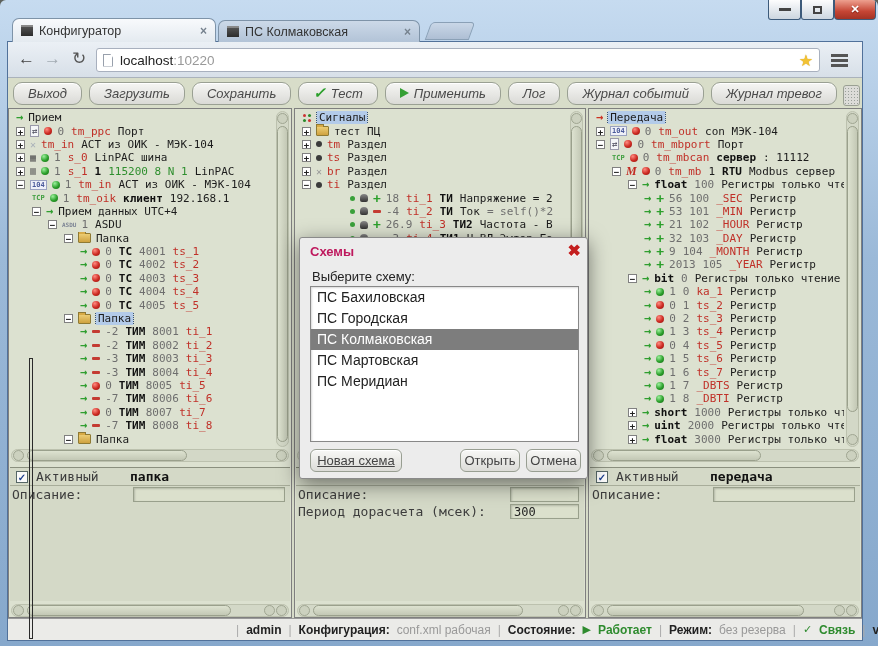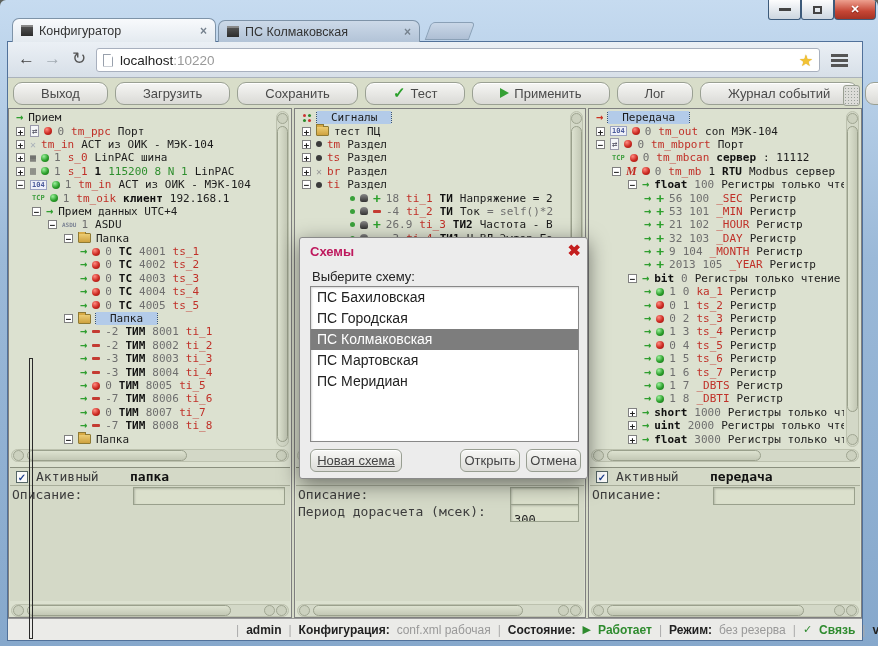--- a/index.html
+++ b/index.html
@@ -36,39 +36,39 @@
   .docicon{width:10px;height:13px;border:1px solid #98a0ac;background:#fff;margin-right:7px;flex:none;
        clip-path:polygon(0 0,70% 0,100% 30%,100% 100%,0 100%);}
   .urltext{font-size:13.5px;}
   .star{margin-left:auto;color:#f2c233;font-size:16px;text-shadow:0 0 1px #c89a20;}
   .menubtn{position:absolute;left:818px;top:9px;width:26px;height:18px;display:flex;align-items:center;justify-content:center;}
   .bars{width:17px;height:3px;background:#555;box-shadow:0 5px 0 #555,0 10px 0 #555;margin-bottom:10px;}
   
   .page{position:absolute;left:0;top:36px;width:854px;height:562px;background:#d6dbc8;}
   .apptoolbar{position:absolute;left:0;top:0;width:854px;height:30px;display:flex;align-items:center;
        gap:7px;padding-left:5px;background:#d8ddc9;}
-  .tbtn{display:inline-flex;align-items:center;gap:5px;height:23px;padding:0 27px;flex:none;
+  .tbtn{display:inline-flex;align-items:center;gap:5px;height:23px;padding:0 14px;flex:none;
        background:linear-gradient(#f6f6f4,#dadad6);border:1px solid #9aa093;border-radius:9px;
-       font-size:13px;color:#4a4a4a;box-shadow:inset 0 1px 0 #fff;font-family:"Liberation Sans",sans-serif;}
+       font-size:13px;color:#4a4a4a;box-shadow:inset 0 1px 0 #fff;font-family:"Liberation Sans",sans-serif;font-style:italic;}
   .tb-gear{width:8px;height:8px;border:3px dotted #8b948b;border-radius:50%;}
   .tb-check{color:#2ca02c;font-weight:bold;font-size:15px;line-height:12px;}
   .tb-play{width:0;height:0;border-left:9px solid #35a035;border-top:5px solid transparent;border-bottom:5px solid transparent;}
   .tb-handle{position:absolute;left:835px;top:7px;width:17px;height:21px;background:#dcdcd8;
        border:1px solid #9aa093;border-radius:3px;
        background-image:radial-gradient(#9aa09a 1px,transparent 1px);background-size:3px 3px;background-position:3px 4px;}
   
   .panel{position:absolute;top:30px;height:510px;background:#dce1d0;border:1px solid #7f7f7f;}
   #panel-left{left:0;width:284px;}
   #panel-middle{left:286px;width:292px;}
   #panel-right{left:580px;width:274px;}
   .tree{position:absolute;left:3px;top:2px;right:17px;height:336px;overflow:hidden;}
   .trow{height:13.4px;display:flex;align-items:center;white-space:nowrap;overflow:hidden;
        font:11px "DejaVu Sans Mono",monospace;}
   .segs{display:inline-flex;gap:7px;align-items:center;}
-  .segs.sel{background:#b3cbe9;outline:1px dotted #33507a;padding:0 14px;}
+  .segs.sel{background:#b3cbe9;outline:1px dotted #33507a;padding:0 2px;}
   .s-dark{color:#1c1c1c;}.s-gray{color:#6e6e6e;}.s-red{color:#c03028;}.s-green{color:#2f8f2f;}
   .s-bold{color:#111;font-weight:bold;}
   .exp{width:9px;height:9px;flex:none;border:1px solid #808080;background:#fff;color:#222;
        font:bold 9px/8px "DejaVu Sans Mono",monospace;text-align:center;margin-right:5px;}
   
   .ic{display:inline-block;margin-right:5px;flex:none;}
   .ic-arrow-green{color:#2f9e2f;font-weight:bold;font-size:12px;line-height:11px;}
   .ic-arrow-red{color:#cc3322;font-weight:bold;font-size:12px;line-height:11px;}
   .ic-dot-red{width:8px;height:8px;border-radius:50%;background:radial-gradient(circle at 35% 30%,#ff8a80,#cc2a22 55%,#8e140f);}
   .ic-dot-green{width:8px;height:8px;border-radius:50%;background:radial-gradient(circle at 35% 30%,#9cf09c,#2ca02c 55%,#136613);}
@@ -102,21 +102,21 @@
   .pane{position:absolute;left:1px;right:1px;top:358px;height:134px;border-top:1px solid #8a8f7e;background:#d4d9c7;
        font:13px "DejaVu Sans Mono",monospace;color:#333;}
   .pane-head{height:18px;border-bottom:1px solid #a8ad9a;position:relative;display:flex;align-items:center;}
   .pane-row{height:17px;position:relative;display:flex;align-items:center;}
   .cb{width:12px;height:12px;margin-left:6px;background:#fafafa;border:1px solid #566;color:#1d3f8f;
        font:bold 10px/11px "Liberation Sans",sans-serif;text-align:center;flex:none;}
   .pane-label{margin-left:8px;color:#3c3c3c;}
   .pane-name{position:absolute;left:120px;font-weight:bold;color:#111;}
   .fld{position:absolute;top:1px;height:15px;background:#dbe0cc;border:1px solid #99a08c;
        box-shadow:inset 1px 1px 2px rgba(0,0,0,.18);font:12px "DejaVu Sans Mono",monospace;color:#222;
-       padding:8px 3px;line-height:14px;overflow:hidden;}
+       padding:0 3px;line-height:14px;overflow:hidden;}
   
   .statusbar{position:absolute;left:0;top:540px;width:854px;height:22px;background:#ebebe8;
        border-top:1px solid #999;display:flex;align-items:center;gap:7px;padding-left:228px;
        font:12px "Liberation Sans",sans-serif;white-space:nowrap;}
   .sb-label{font-weight:bold;color:#222;}
   .sb-muted{color:#999;}
   .sb-green{color:#2e8b2e;font-weight:bold;}
   .sb-gicon{color:#2e8b2e;font-size:11px;}
   .sb-sep{color:#aaa;}
   

